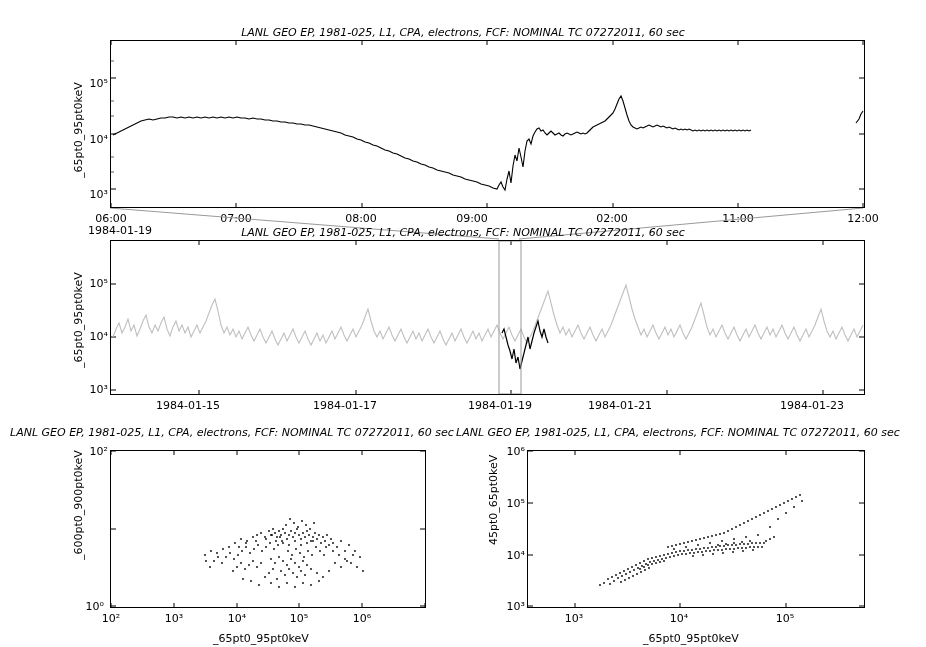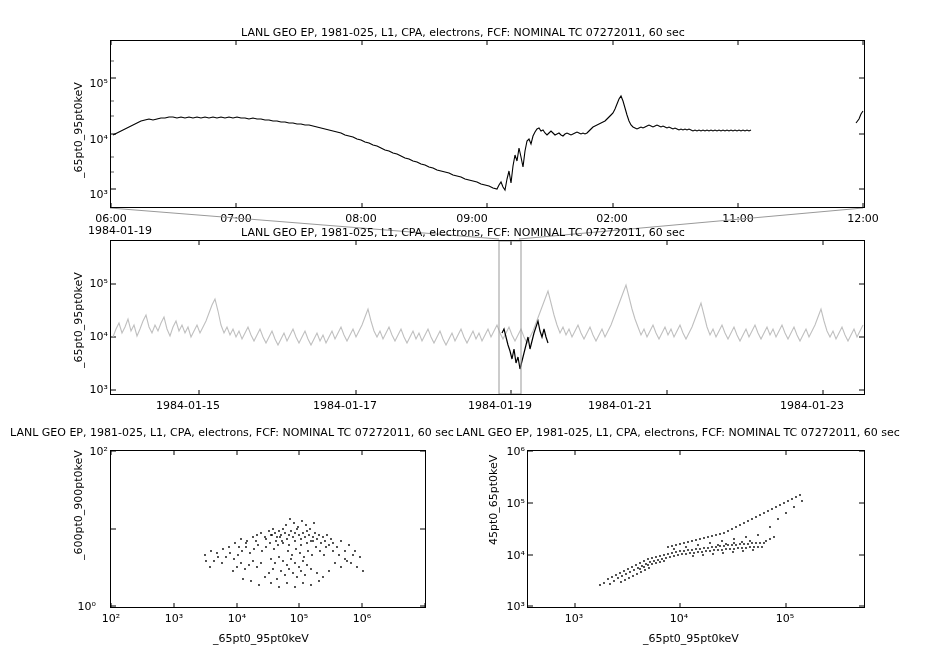--- a/index.html
+++ b/index.html
@@ -17,20 +17,21 @@
   }
   .panel {
     position: absolute;
   }
   .panel-title {
     position: absolute;
     font-size: 11px;
     color: #000;
     white-space: nowrap;
     text-align: center;
+    font-style: italic;
   }
   .axis-frame {
     position: absolute;
     border: 1px solid #000000;
     box-sizing: border-box;
     background: #ffffff;
   }
   .ylabel {
     position: absolute;
     font-size: 11px;
@@ -179,21 +180,21 @@
 </div>
 
 <div class="panel">
 
   <div class="panel-title" style="left:10px; top:426px; width:500px; text-align:left;">LANL GEO EP, 1981-025, L1, CPA, electrons, FCF: NOMINAL TC 07272011, 60 sec</div>
 
   <div class="ylabel" style="left:72px; top:560px;">_600pt0_900pt0keV</div>
 
   <div class="tick-label-y" style="left:76px; top:445px; width:32px;">10²</div>
   <div class="tick-label-y" style="left:76px; top:523px; width:32px;padding-left:20px;">10¹</div>
-  <div class="tick-label-y" style="left:64px; top:600px; width:32px;">10⁰</div>
+  <div class="tick-label-y" style="left:72px; top:600px; width:32px;">10⁰</div>
 
   <div class="axis-frame" style="left:110px; top:450px; width:316px; height:158px;">
     <svg width="314" height="156" viewBox="0 0 314 156">
       <g stroke="#000" stroke-width="1">
         <line x1="0" y1="156" x2="0" y2="152"></line>
         <line x1="63" y1="156" x2="63" y2="152"></line>
         <line x1="126" y1="156" x2="126" y2="152"></line>
         <line x1="188" y1="156" x2="188" y2="152"></line>
         <line x1="251" y1="156" x2="251" y2="152"></line>
         <line x1="314" y1="156" x2="314" y2="152"></line>

